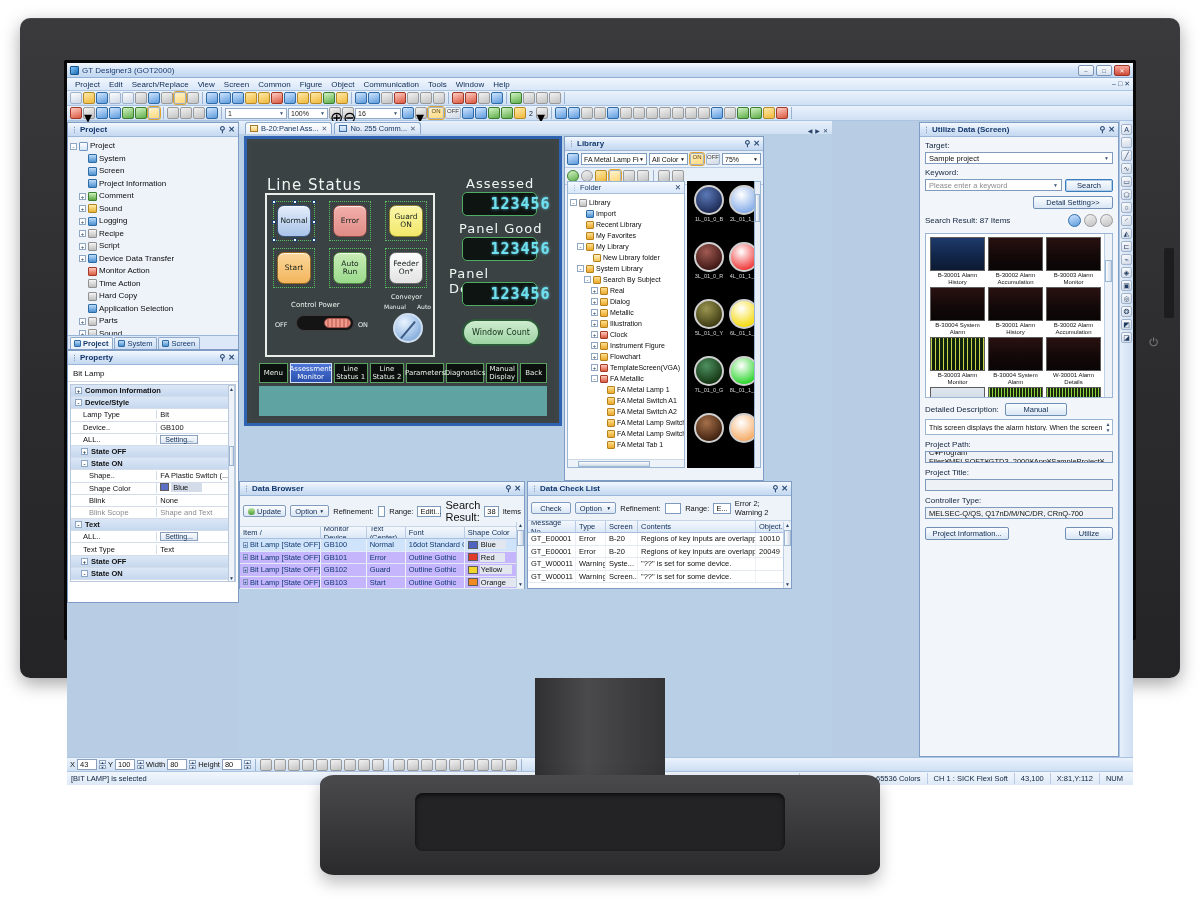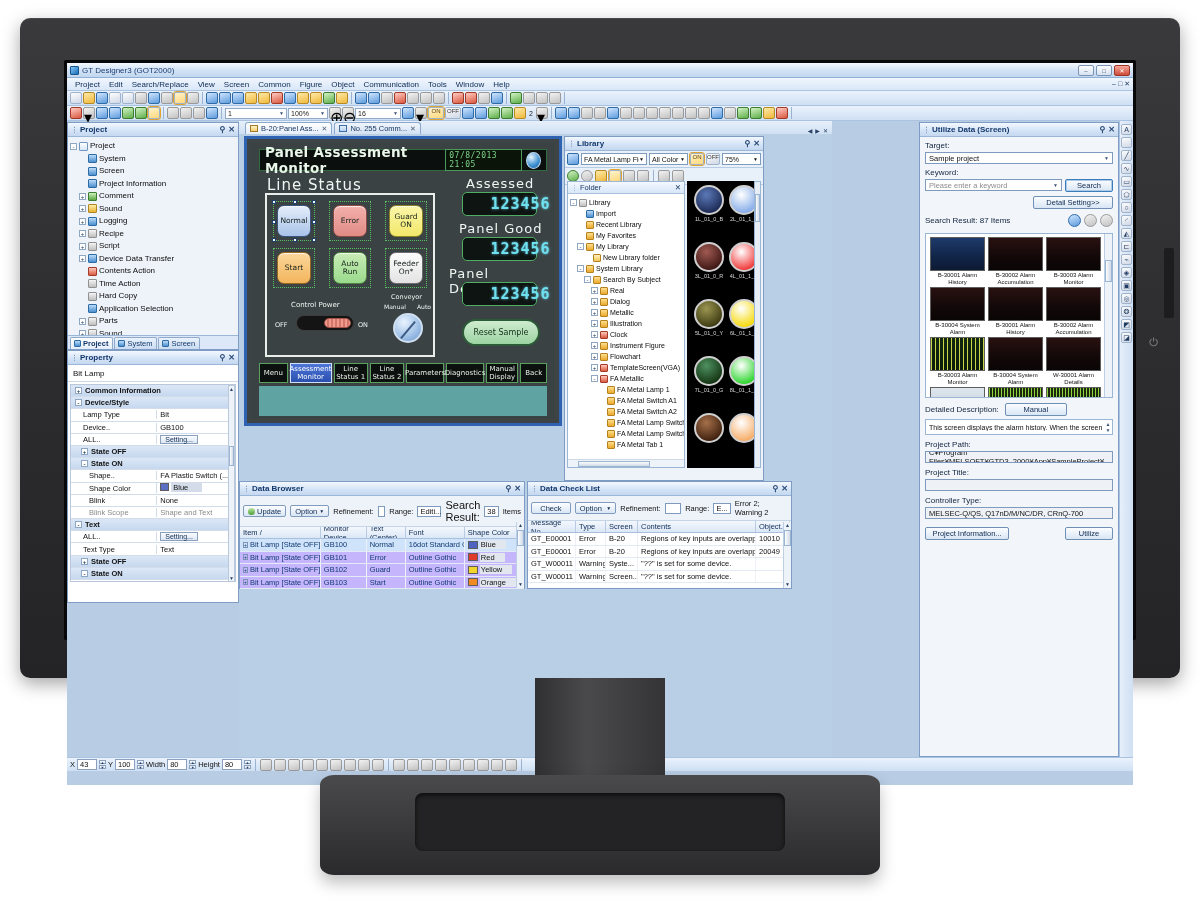--- a/index.html
+++ b/index.html
@@ -489,21 +489,21 @@
             <span class="tlabel">Script</span>
           </div>
           <div class="tnode" style="padding-left: 9px;">
             <span class="texp">+</span>
             <span class="tico ico-blue"></span>
             <span class="tlabel">Device Data Transfer</span>
           </div>
           <div class="tnode" style="padding-left: 9px;">
             <span class="texp blank"></span>
             <span class="tico ico-red"></span>
-            <span class="tlabel">Contents Action</span>
+            <span class="tlabel">Monitor Action</span>
           </div>
           <div class="tnode" style="padding-left: 9px;">
             <span class="texp blank"></span>
             <span class="tico ico-gray"></span>
             <span class="tlabel">Time Action</span>
           </div>
           <div class="tnode" style="padding-left: 9px;">
             <span class="texp blank"></span>
             <span class="tico ico-gray"></span>
             <span class="tlabel">Hard Copy</span>
@@ -639,25 +639,20 @@
             <span>◀</span>
             <span>▶</span>
             <span>✕</span>
           </div>
         </div>
     </div>
 
     <div id="got-screen" style="left:177px;top:73px;width:318px;height:290px;border:3px solid #2f62b0;">
       <div id="got-inner">
 
-        <div id="got-title-bar">
-          <span id="got-title-text">Panel Assessment Monitor</span>
-          <span id="got-datetime">07/8/2013 21:05</span>
-          <span id="got-help-icon"></span>
-        </div>
 
         <div class="got-h" style="left:16px;top:33px;position:absolute">Line Status</div>
 
         <div id="linestatus-box" style="left:14px;top:50px;width:170px;height:164px;"></div>
 
         <div class="lamp-wrap" style="left:22px;top:58px;width:42px;height:40px;">
           <div class="lamp" style="left:3px;top:3px;right:3px;bottom:3px;background:linear-gradient(180deg,#e4edfb,#a9c3e8);border:1px solid #3a5480;">
             <span>Normal</span>
           </div>
           <i class="handle" style="left:-2px;top:-2px"></i>
@@ -717,21 +712,21 @@
 
         <div class="got-h" style="left:215px;top:33px;position:absolute;font-size:13px;">Assessed</div>
         <div class="numdisp" style="left:211px;top:49px;width:75px;height:24px;font-size:15px;">123456</div>
 
         <div class="got-h" style="left:208px;top:78px;position:absolute;font-size:13px;">Panel Good</div>
         <div class="numdisp" style="left:211px;top:94px;width:75px;height:24px;font-size:15px;">123456</div>
 
         <div class="got-h" style="left:198px;top:123px;position:absolute;font-size:13px;">Panel Defective</div>
         <div class="numdisp" style="left:211px;top:139px;width:75px;height:24px;font-size:15px;">123456</div>
 
-        <div id="reset-count" style="left:211px;top:176px;width:78px;height:27px;">Reset Sample</div>
+        <div id="reset-count" style="left:211px;top:176px;width:78px;height:27px;">Window Count</div>
 
         <div id="got-btnbar" style="left:8px;top:220px;right:8px;height:20px;">
             <div class="gotbtn" style="width: 30px; white-space: pre-line;">Menu</div>
             <div class="gotbtn active" style="width: 42px; white-space: pre-line;">Assessment
 Monitor</div>
             <div class="gotbtn" style="width: 36px; white-space: pre-line;">Line
 Status 1</div>
             <div class="gotbtn" style="width: 36px; white-space: pre-line;">Line
 Status 2</div>
             <div class="gotbtn" style="width: 38px; white-space: pre-line;">Parameters</div>
@@ -1319,20 +1314,28 @@
       <span class="tb gr"></span>
       <span class="tb gr"></span>
       <span class="tb gr"></span>
       <span class="tb gr"></span>
       <span class="tb gr"></span>
       <span class="tb gr"></span>
       <span class="tb gr"></span>
       <span class="tb-sep"></span>
     </div>
 
+    <div id="statusbar">
+      <span style="flex:0 0 auto">[BIT LAMP] is selected</span>
+      <span class="sbcell" style="margin-left:auto">GT27**-V (640x480)  65536 Colors</span>
+      <span class="sbcell">CH 1 : SICK Flexi Soft</span>
+      <span class="sbcell">43,100</span>
+      <span class="sbcell">X:81,Y:112</span>
+      <span class="sbcell">NUM</span>
+    </div>
 
   </div>
 </div>
 
 <div id="monitor-neck"></div>
 <div id="monitor-base">
   <div id="monitor-base-inset"></div>
 </div>
 
 </body></html>

